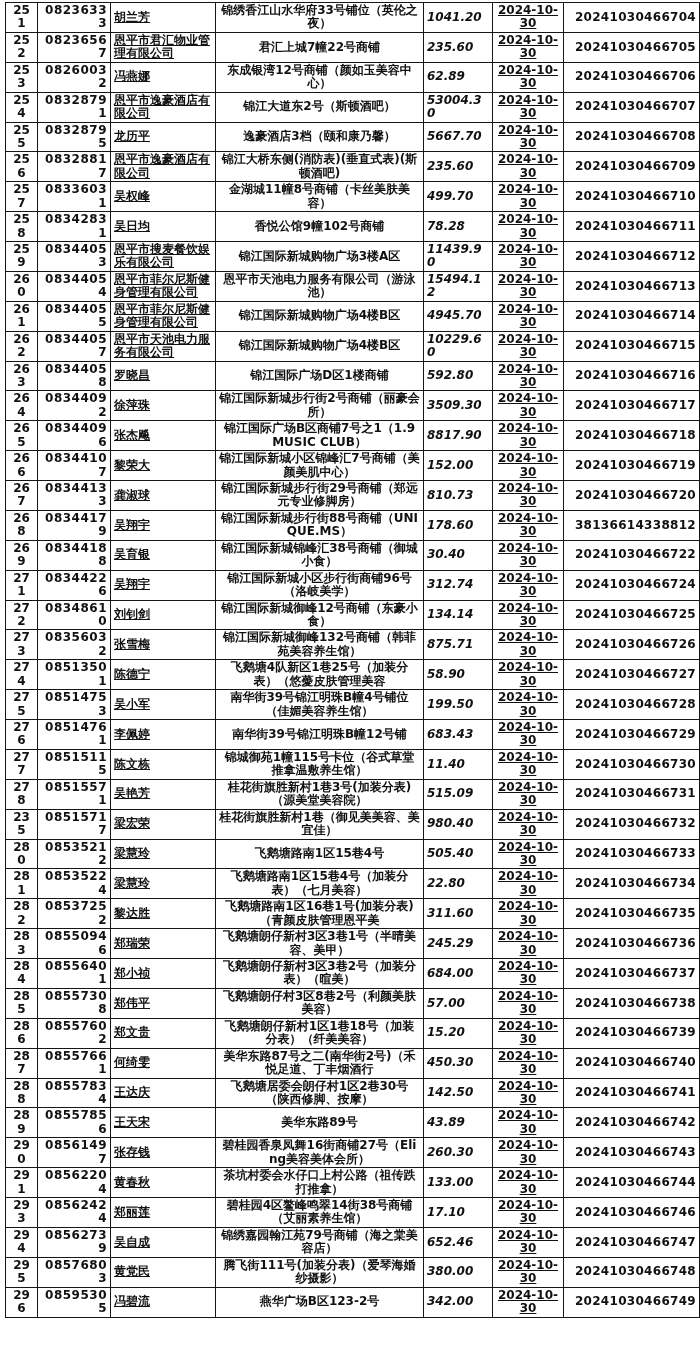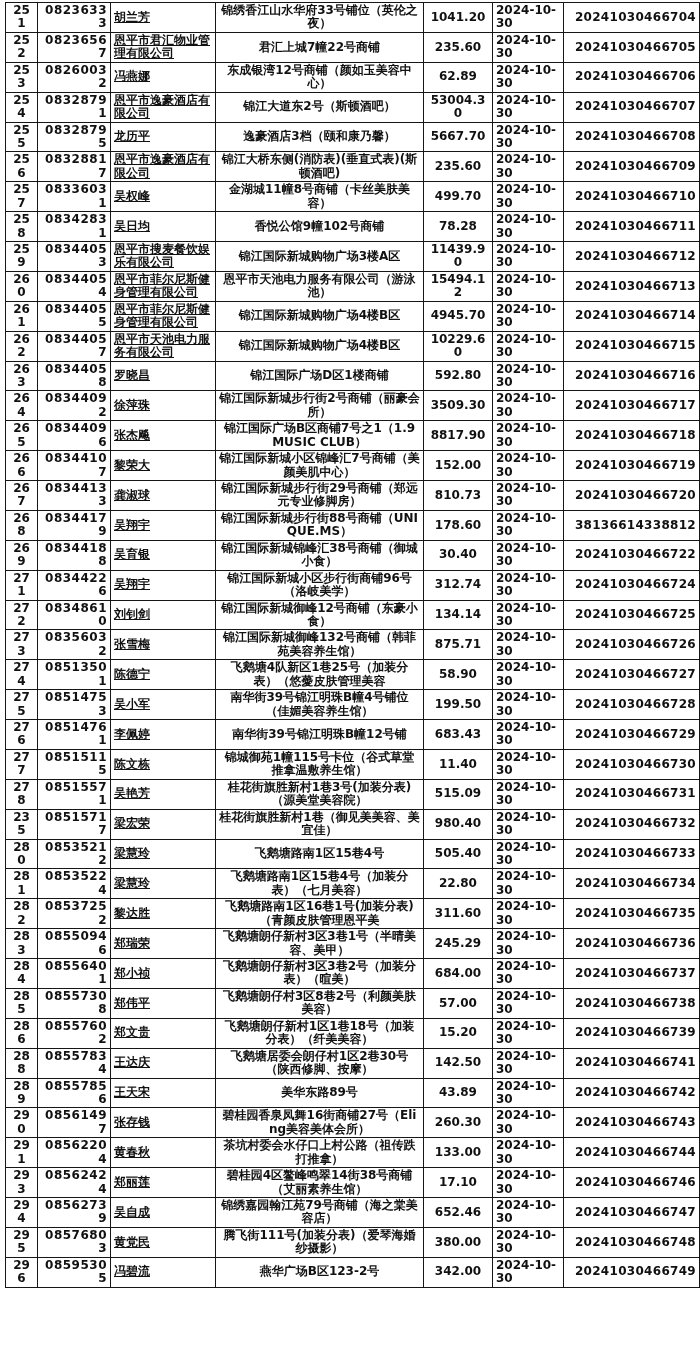--- a/index.html
+++ b/index.html
@@ -33,22 +33,22 @@
     padding: 1px 3px;
     vertical-align: middle;
     overflow: hidden;
     word-break: break-all;
   }
   table.billing-table tr { height: 25px; }
   td.c-no     { text-align: center; }
   td.c-acct   { text-align: right; letter-spacing: 0.5px; }
   td.c-name   { text-align: left; text-decoration: underline; }
   td.c-addr   { text-align: center; }
-  td.c-amt    { text-align: center; padding-right: 7px; }
-  td.c-date   { text-align: left; }
+  td.c-amt    { text-align: left; padding-right: 7px; font-style: italic; }
+  td.c-date   { text-align: center; text-decoration: underline; }
   td.c-serial { text-align: right; padding-right: 7px; letter-spacing: 0.3px; }
 </style>
 </head>
 <body>
 
 <div class="page">
   <table class="billing-table">
     <colgroup>
       <col style="width:32px">
       <col style="width:73px">
@@ -368,20 +368,29 @@
         <tr>
     <td class="c-no">286</td>
     <td class="c-acct">08557602</td>
     <td class="c-name">郑文贵</td>
     <td class="c-addr">飞鹅塘朗仔新村1区1巷18号（加装分表）（纤美美容）</td>
     <td class="c-amt">15.20</td>
     <td class="c-date">2024-10-30</td>
     <td class="c-serial">20241030466739</td>
   </tr>
         <tr>
+    <td class="c-no">287</td>
+    <td class="c-acct">08557661</td>
+    <td class="c-name">何绮雯</td>
+    <td class="c-addr">美华东路87号之二(南华街2号)（禾悦足道、丁丰烟酒行</td>
+    <td class="c-amt">450.30</td>
+    <td class="c-date">2024-10-30</td>
+    <td class="c-serial">20241030466740</td>
+  </tr>
+        <tr>
     <td class="c-no">288</td>
     <td class="c-acct">08557834</td>
     <td class="c-name">王达庆</td>
     <td class="c-addr">飞鹅塘居委会朗仔村1区2巷30号（陕西修脚、按摩）</td>
     <td class="c-amt">142.50</td>
     <td class="c-date">2024-10-30</td>
     <td class="c-serial">20241030466741</td>
   </tr>
         <tr>
     <td class="c-no">289</td>

